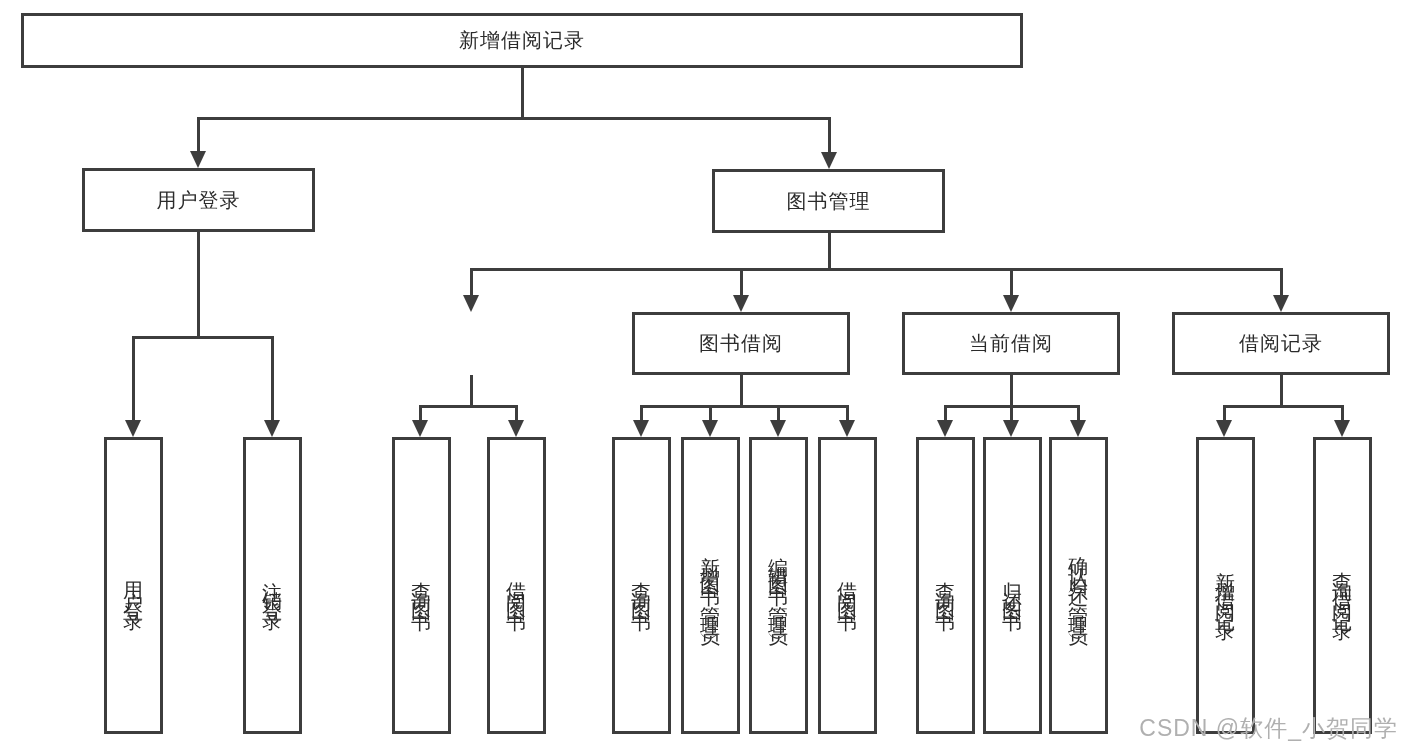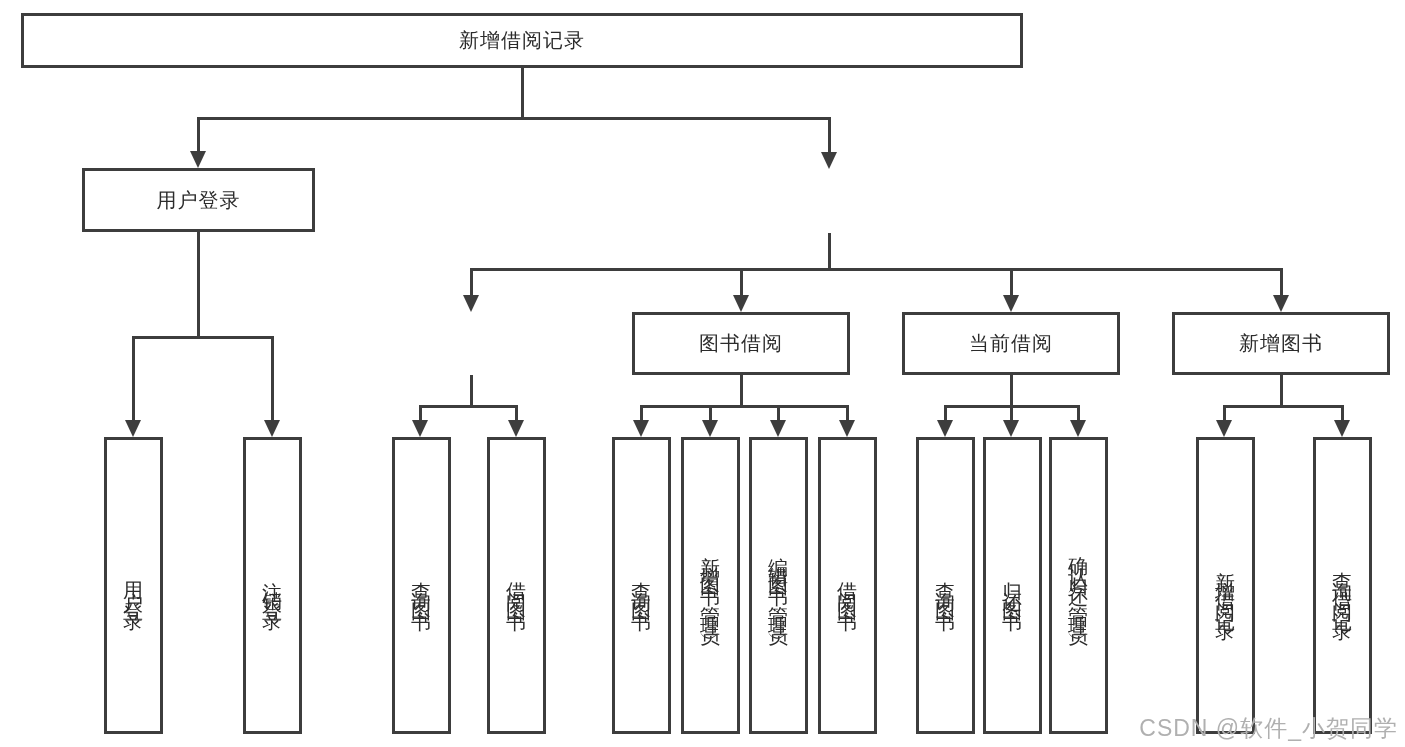--- a/index.html
+++ b/index.html
@@ -47,32 +47,35 @@
 <div class="stage">
 
   <div class="node" style="left:21px;top:13px;width:1002px;height:55px">
     <span>新增借阅记录</span>
   </div>
 
   <div class="node" style="left:82px;top:168px;width:233px;height:64px">
     <span>用户登录</span>
   </div>
 
+  <div class="node" style="left:712px;top:169px;width:233px;height:64px">
+    <span>图书管理</span>
+  </div>
 
 
   <div class="node" style="left:632px;top:312px;width:218px;height:63px">
     <span>图书借阅</span>
   </div>
 
   <div class="node" style="left:902px;top:312px;width:218px;height:63px">
     <span>当前借阅</span>
   </div>
 
   <div class="node" style="left:1172px;top:312px;width:218px;height:63px">
-    <span>新增图书</span>
+    <span>借阅记录</span>
   </div>
 
   <div class="leaf" style="left:104px">
     <span>用户登录</span>
   </div>
   <div class="leaf" style="left:243px">
     <span>注销登录</span>
   </div>
 
   <div class="leaf" style="left:392px">

